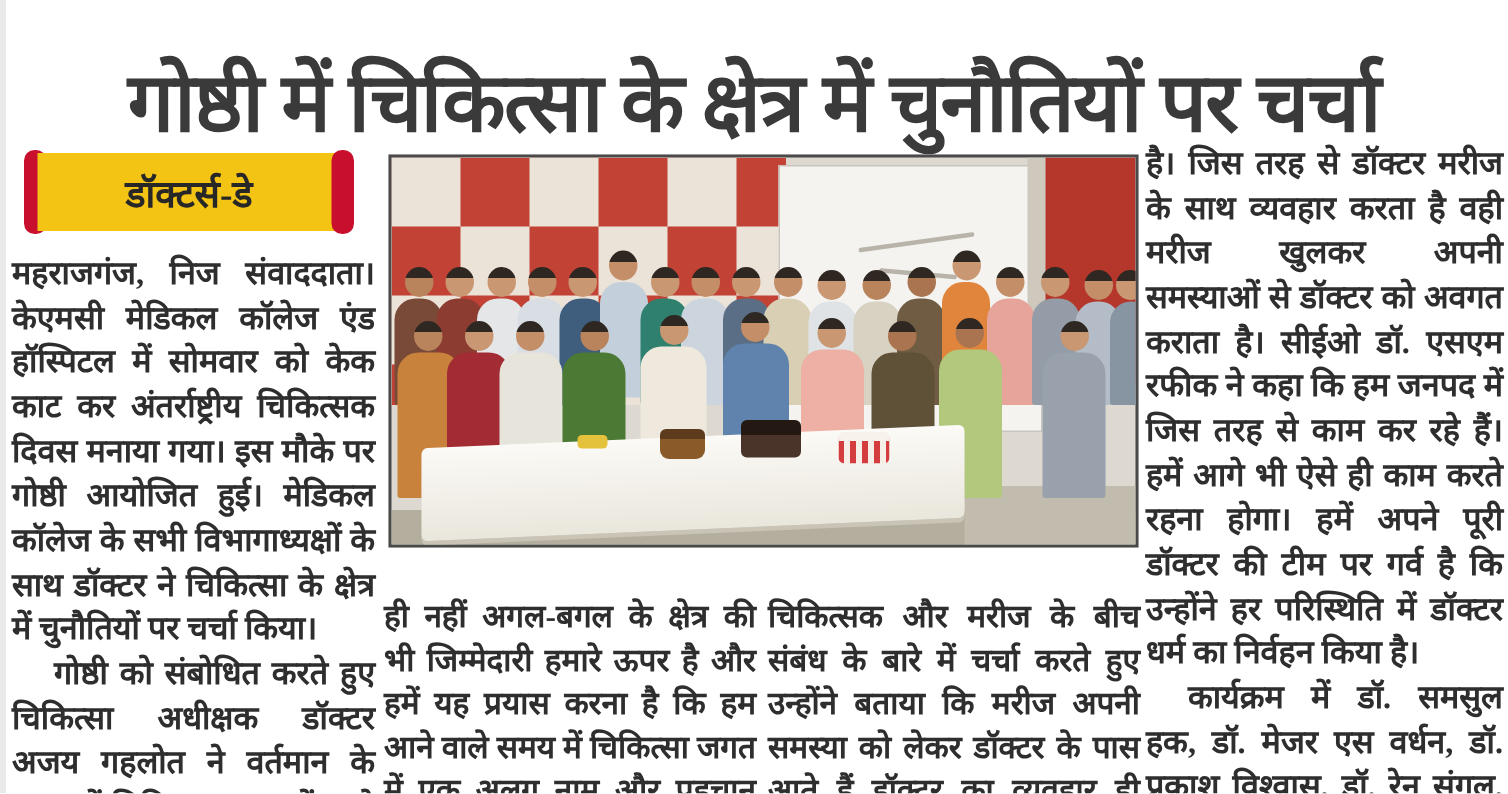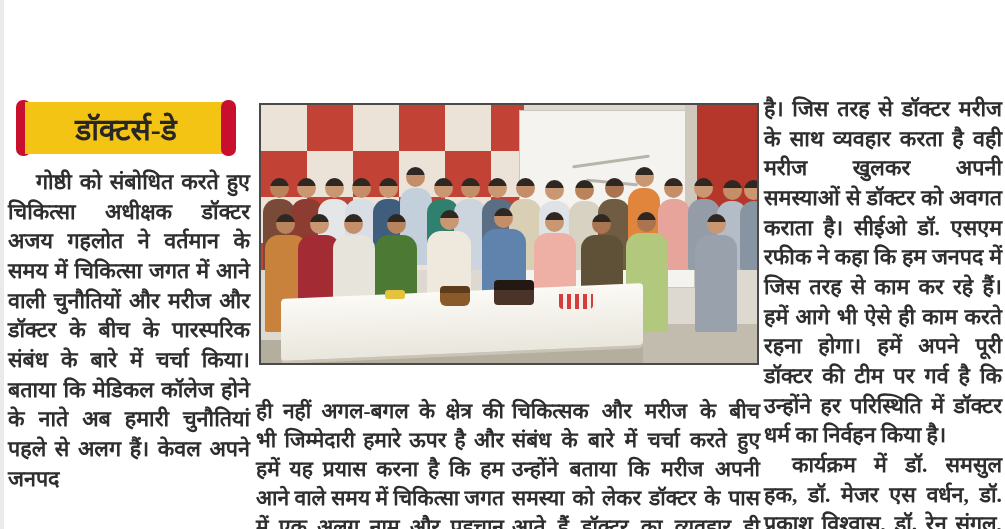--- a/index.html
+++ b/index.html
@@ -21,21 +21,21 @@
 
   
   .badge{position:absolute; left:16px; top:100px; width:220px; height:56px;}
   .badge .cap{position:absolute; top:0; width:15px; height:56px; border-radius:7px; background:#c8102e;}
   .badge .cap.left{left:0;}
   .badge .cap.right{right:0;}
   .badge .bar{
     position:absolute; left:9px; right:9px; top:2px; bottom:2px;
     background:#f4c414; display:flex; align-items:center; justify-content:center;
   }
-  .badge .bar span{font-size:30px; font-weight:bold; color:#272727;}
+  .badge .bar span{font-size:25px; font-weight:bold; color:#272727;}
 
   
   .col{position:absolute; text-align:justify; font-weight:600; color:#2e2e2e;}
   .col p{margin:0; font-size:21.5px; line-height:1.38;}
   .col p.indent{text-indent:1.3em;}
   #col-left   {left:8px;   top:168px; width:242px;}
   #col-right  {left:764px; top:95px;  width:238px;}
   #col-mid-l  {left:256px; top:397px; width:248px;}
   #col-mid-r  {left:512px; top:397px; width:248px;}
   #col-mid-l p, #col-mid-r p{font-size:21px;}
@@ -86,30 +86,32 @@
     text-align:center; font-weight:bold; font-size:19.5px; color:#242424;
   }
 </style>
 </head>
 <body>
 
 <div id="page">
 
   <div class="scan-edge"></div>
 
+  <h1 class="headline">गोष्ठी में चिकित्सा के क्षेत्र में चुनौतियों पर चर्चा</h1>
 
   <div class="badge">
     <div class="cap left"></div>
     <div class="bar">
       <span>डॉक्टर्स-डे</span>
     </div>
     <div class="cap right"></div>
   </div>
 
   <div id="col-left" class="col">
+    <p>महराजगंज, निज संवाददाता। केएमसी मेडिकल कॉलेज एंड हॉस्पिटल में सोमवार को केक काट कर अंतर्राष्ट्रीय चिकित्सक दिवस मनाया गया। इस मौके पर गोष्ठी आयोजित हुई। मेडिकल कॉलेज के सभी विभागाध्यक्षों के साथ डॉक्टर ने चिकित्सा के क्षेत्र में चुनौतियों पर चर्चा किया।</p>
     <p class="indent">गोष्ठी को संबोधित करते हुए चिकित्सा अधीक्षक डॉक्टर अजय गहलोत ने वर्तमान के समय में चिकित्सा जगत में आने वाली चुनौतियों और मरीज और डॉक्टर के बीच के पारस्परिक संबंध के बारे में चर्चा किया। बताया कि मेडिकल कॉलेज होने के नाते अब हमारी चुनौतियां पहले से अलग हैं। केवल अपने जनपद</p>
   </div>
 
   <div class="photo">
     <div class="wall-checker"></div>
     <div class="whiteboard">
       <div class="board-mark"></div>
       <div class="board-mark m2"></div>
     </div>
     <div class="wall-strip-right"></div>

